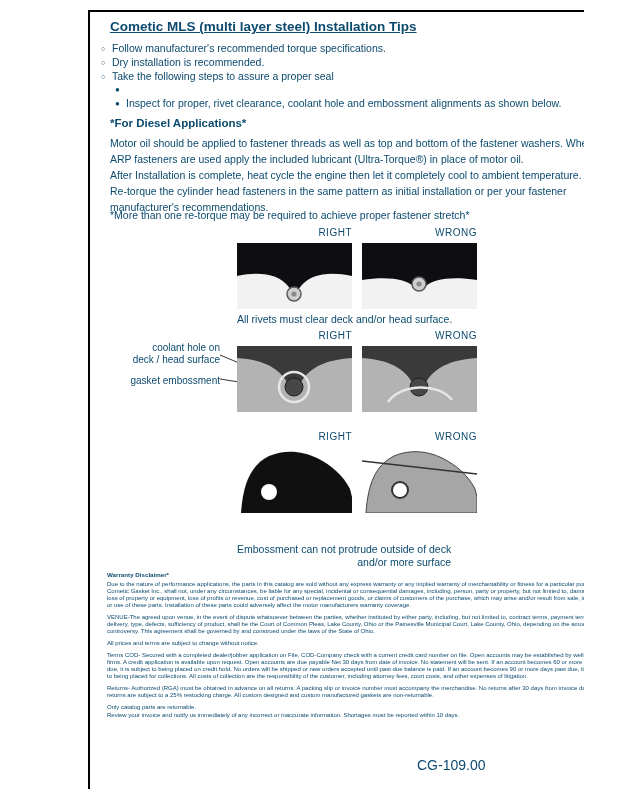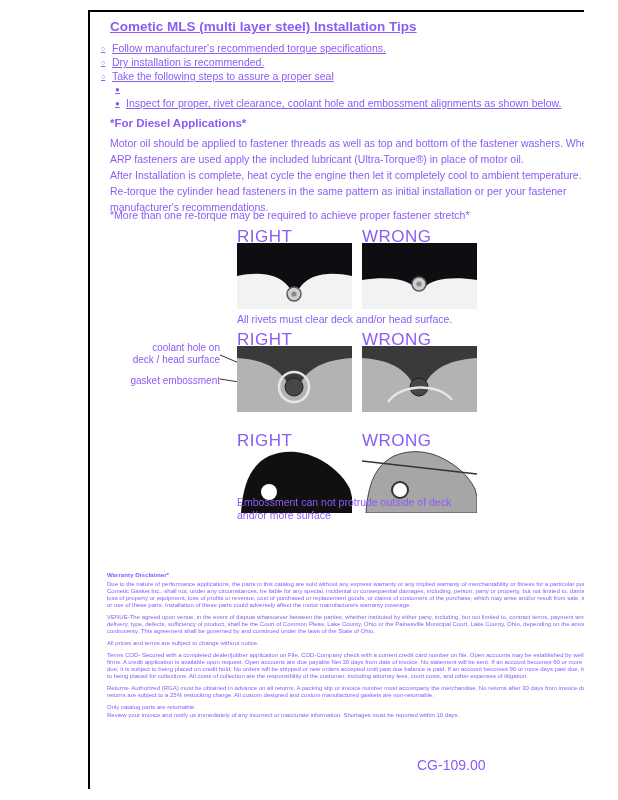--- a/index.html
+++ b/index.html
@@ -1,31 +1,31 @@
 <!DOCTYPE html>
 <html><head>
 <meta charset="utf-8">
 <style>
   html,body{margin:0;padding:0;background:#ffffff;}
-  .page{position:relative;width:584px;height:800px;background:#ffffff;font-family:"Liberation Sans",sans-serif;color:#8b5cf6;overflow:hidden;}
+  .page{position:relative;width:584px;height:800px;background:#ffffff;font-family:"Liberation Sans",sans-serif;color:#0c4a6e;overflow:hidden;}
   .border-top{position:absolute;left:88px;top:10px;width:521px;height:2px;background:#000;}
   .border-left{position:absolute;left:88px;top:10px;width:2px;height:779px;background:#000;}
   .title{position:absolute;left:110px;top:19px;font-size:13.5px;font-weight:bold;text-decoration:underline;white-space:nowrap;}
-  .tips{position:absolute;left:101px;top:42px;width:505px;font-size:10.5px;line-height:13px;text-decoration:underline;}
+  .tips{position:absolute;left:101px;top:42px;width:505px;font-size:10.5px;line-height:13px;}
   .tip-line{display:flex;align-items:baseline;}
   .tip-line.sub{padding-left:14px;}
   .mk{display:inline-block;width:11px;flex:0 0 11px;}
   .mk.open{font-size:7px;position:relative;top:-1px;}
   .mk.fill{font-size:8px;position:relative;top:-1px;}
   .diesel-heading{position:absolute;left:110px;top:117px;font-size:11.5px;font-weight:bold;}
   .para{position:absolute;font-size:10.5px;line-height:16px;}
   .p1{left:110px;top:135px;width:500px;}
   .p2{left:110px;top:167px;width:484px;}
   .note{position:absolute;left:110px;top:209px;font-size:10.5px;text-align:right;}
-  .dlabel{position:absolute;width:115px;text-align:left;font-size:17px;letter-spacing:0.5px;}
+  .dlabel{position:absolute;width:115px;text-align:right;font-size:10px;letter-spacing:0.5px;}
   .dimg{position:absolute;width:115px;height:66px;}
   .dimg svg{display:block;width:115px;height:66px;}
   .caption{position:absolute;left:237px;font-size:10.5px;line-height:13px;}
   .callout{position:absolute;left:110px;width:110px;text-align:right;font-size:10px;line-height:11.5px;}
   .callout-lines{position:absolute;left:220px;top:348px;width:100px;height:50px;}
   .warranty{position:absolute;left:107px;top:571px;width:505px;font-size:6px;line-height:7px;}
   .warranty .w-head{margin:0 0 3px 0;font-size:6.2px;font-weight:bold;}
   .warranty p{margin:0 0 5px 0;}
   .footer-code{position:absolute;left:417px;top:757px;font-size:14px;}
 </style>
@@ -121,21 +121,21 @@
       <circle cx="32" cy="45" r="8" fill="#ffffff"></circle>
     </svg>
   </div>
   <div class="dimg" style="left:362px;top:447px;">
     <svg viewBox="0 0 115 66">
       <path d="M4,66 C6,36 14,18 32,9 C48,2 66,4 80,11 C94,18 106,28 113,42 L115,50 L115,66 Z" fill="#a6a6a6" stroke="#444" stroke-width="1"></path>
       <line x1="0" y1="14" x2="115" y2="27" stroke="#333" stroke-width="1.5"></line>
       <circle cx="38" cy="43" r="8" fill="#ffffff" stroke="#333" stroke-width="2"></circle>
     </svg>
   </div>
-  <div class="caption" style="top:496px;">
+  <div class="caption" style="top:543px;text-align:right;">
     <div>Embossment can not protrude outside of deck</div>
     <div>and/or more surface</div>
   </div>
 
   <div class="warranty">
     <div class="w-head">Warranty Disclaimer*</div>
     <p>Due to the nature of performance applications, the parts in this catalog are sold without any express warranty or any implied warranty of merchantability or fitness for a particular purpose.  Cometic Gasket Inc., shall not, under any circumstances, be liable for any special, incidental or consequential damages, including, person, party or property, but not limited to, damage, or loss of property or equipment, loss of profits or revenue, cost of purchased or replacement goods, or claims of customers of the purchase, which may arise and/or result from sale, installation or use of these parts.  Installation of these parts could adversely affect the motor manufacturers warranty coverage.</p>
     <p>VENUE-The agreed upon venue, in the event of dispute whatsoever between the parties, whether instituted by either party, including, but not limited to, contract terms, payment terms, delivery, type, defects, sufficiency of product, shall be the Court of Common Pleas, Lake County, Ohio or the Painesville Municipal Court, Lake County, Ohio, depending on the amount in controversy. This agreement shall be governed by and construed under the laws of the State of Ohio.</p>
     <p>All prices and terms are subject to change without notice.</p>
     <p>Terms COD- Secured with a completed dealer/jobber application on File, COD-Company check with a current credit card number on file.  Open accounts may be established by well rated firms.  A credit application is available upon request.  Open accounts are due payable Net 30 days from date of invoice.  No statement will be sent.  If an account becomes 60 or more days past due, it is subject to being placed on credit hold.  No orders will be shipped or new orders accepted until past due balance is paid.  If an account becomes 90 or more days past due, it is subject to being placed for collections.  All costs of collection are the responsibility of the customer, including attorney fees, court costs, and other expenses of litigation.</p>

